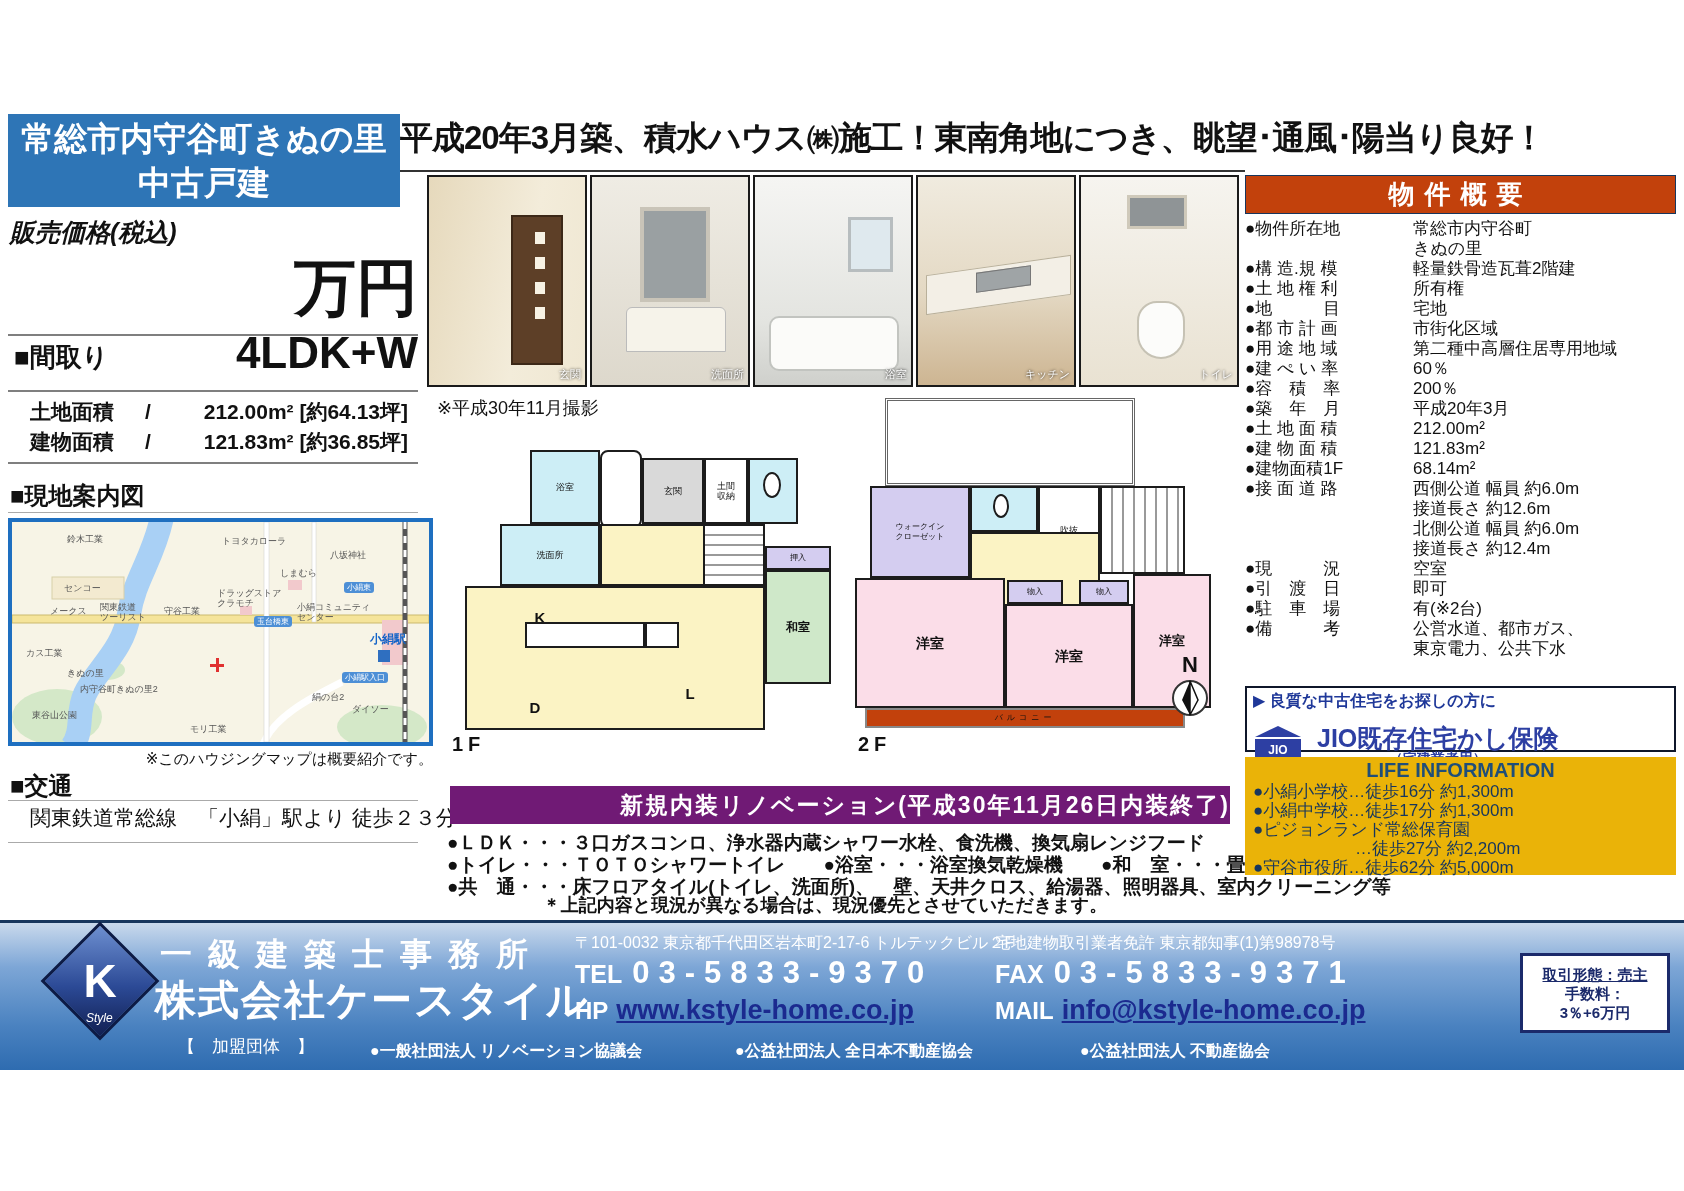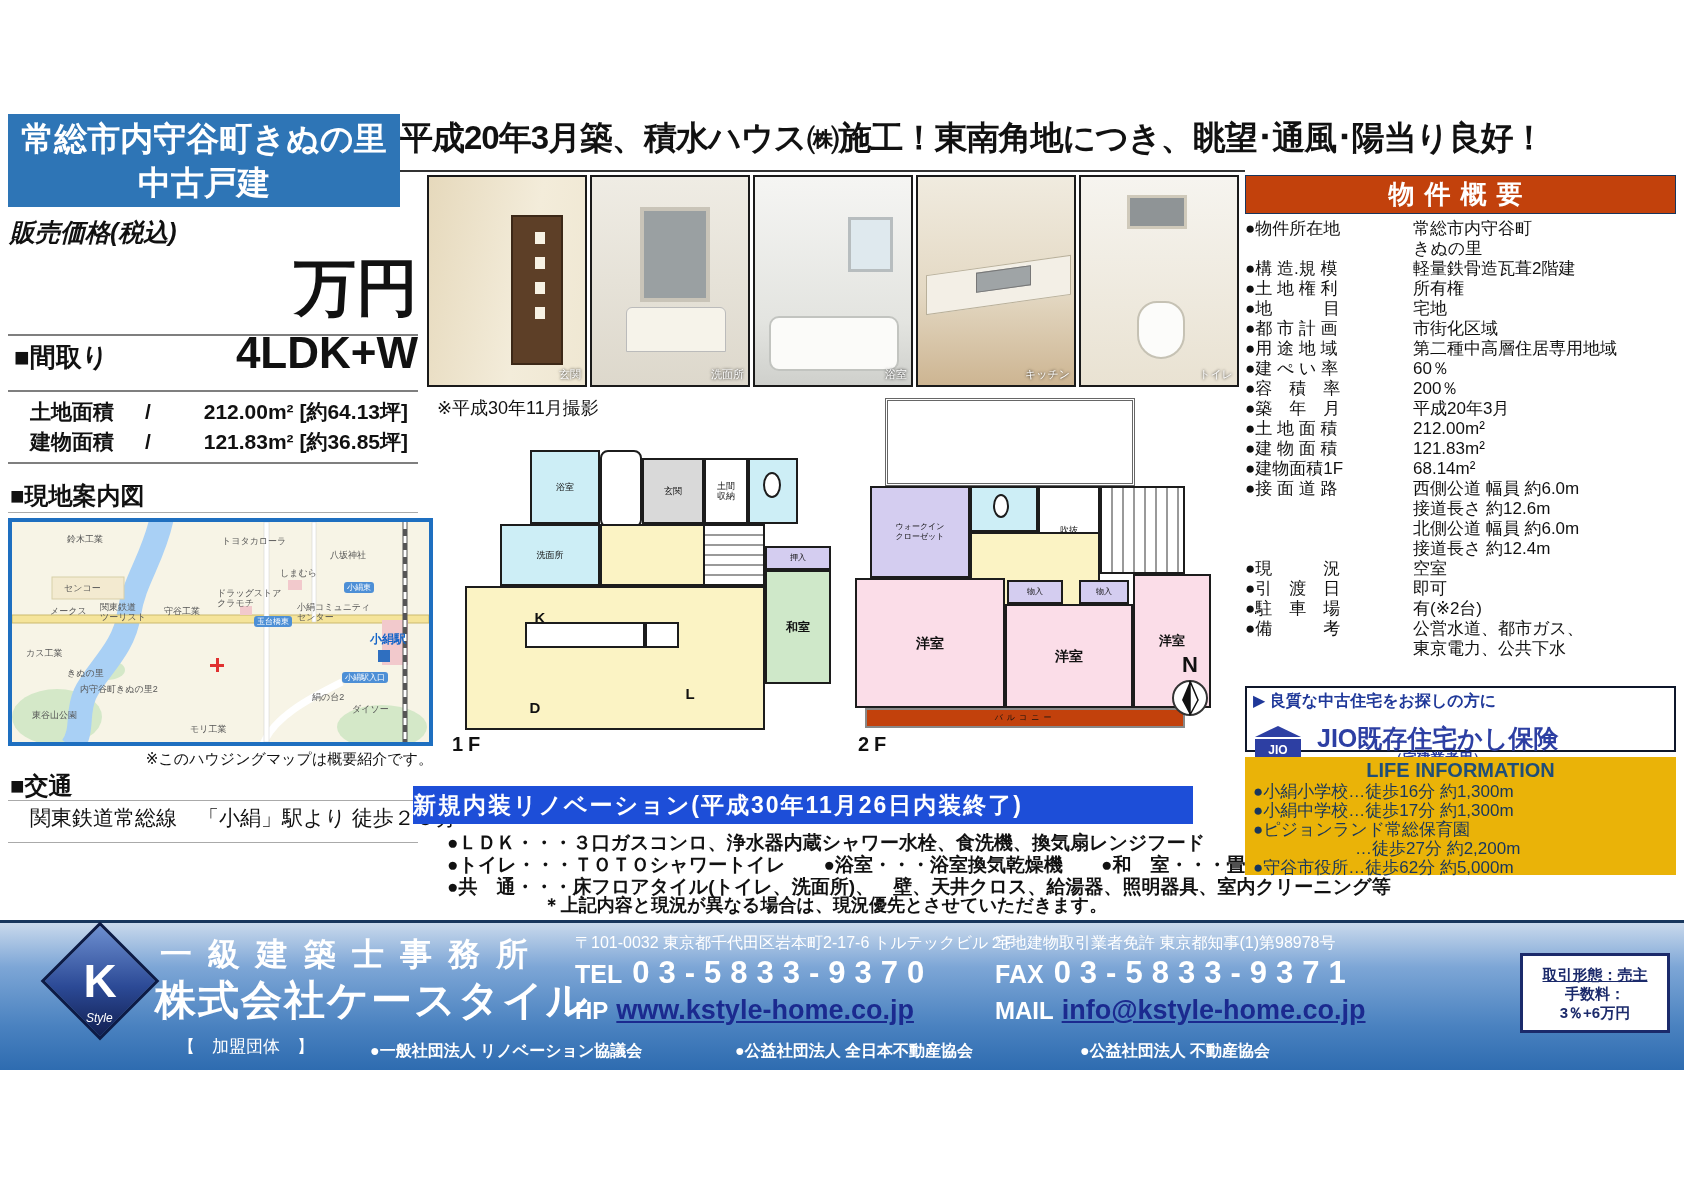--- a/index.html
+++ b/index.html
@@ -54,22 +54,22 @@
   .room{position:absolute;border:2px solid #1c1c1c;font-size:9px;display:flex;align-items:center;justify-content:center;text-align:center;white-space:pre-line;line-height:10px}
   .room.big{font-size:15px;font-weight:bold}
   .stairs-h{background:repeating-linear-gradient(180deg,#fff 0 8px,#9a9a9a 8px 10px)}
   .stairs-v{background:repeating-linear-gradient(90deg,#fff 0 9px,#9a9a9a 9px 11px)}
   .tub-icon{position:absolute;background:#fff;border:2px solid #1c1c1c;border-radius:8px}
   .wc-oval{position:absolute;width:18px;height:26px;background:#fff;border:2px solid #1c1c1c;border-radius:50%}
   .fp-floor-label{position:absolute;font-size:20px;font-weight:bold;letter-spacing:5px}
   .compass{position:absolute;left:1168px;top:652px;width:44px;text-align:center}
   .compass .n{font-size:22px;font-weight:bold}
   
-  .reno-banner{position:absolute;left:413px;top:786px;width:780px;height:38px;background:#1d4ed8;color:#fff;
-               font-size:23px;font-weight:bold;text-align:left;line-height:38px;letter-spacing:2px}
+  .reno-banner{position:absolute;left:450px;top:786px;width:780px;height:38px;background:#701a75;color:#fff;
+               font-size:23px;font-weight:bold;text-align:right;line-height:38px;letter-spacing:2px}
   .reno-item{position:absolute;left:447px;width:790px;font-size:19px;font-weight:600;white-space:nowrap}
   .reno-note{position:absolute;left:435px;top:893px;width:780px;text-align:center;font-size:18px;font-weight:600}
   
   .ov-head{position:absolute;left:1245px;top:175px;width:431px;height:39px;background:#c2410c;border:1px solid #17365d;
            color:#fff;font-size:26px;font-weight:bold;text-align:center;letter-spacing:10px;line-height:37px}
   .ov-list{position:absolute;left:1245px;top:219px;width:435px;font-size:17px;line-height:20px}
   .ov-row{display:flex}
   .ov-label{width:168px;flex:none}
   .ov-value{white-space:pre-line}
   

